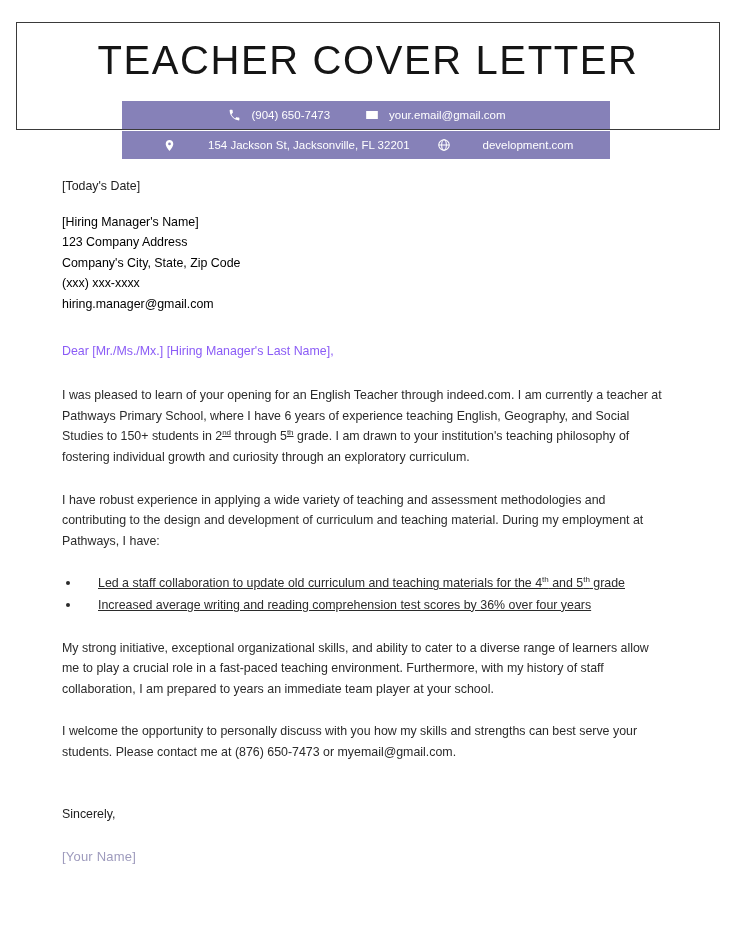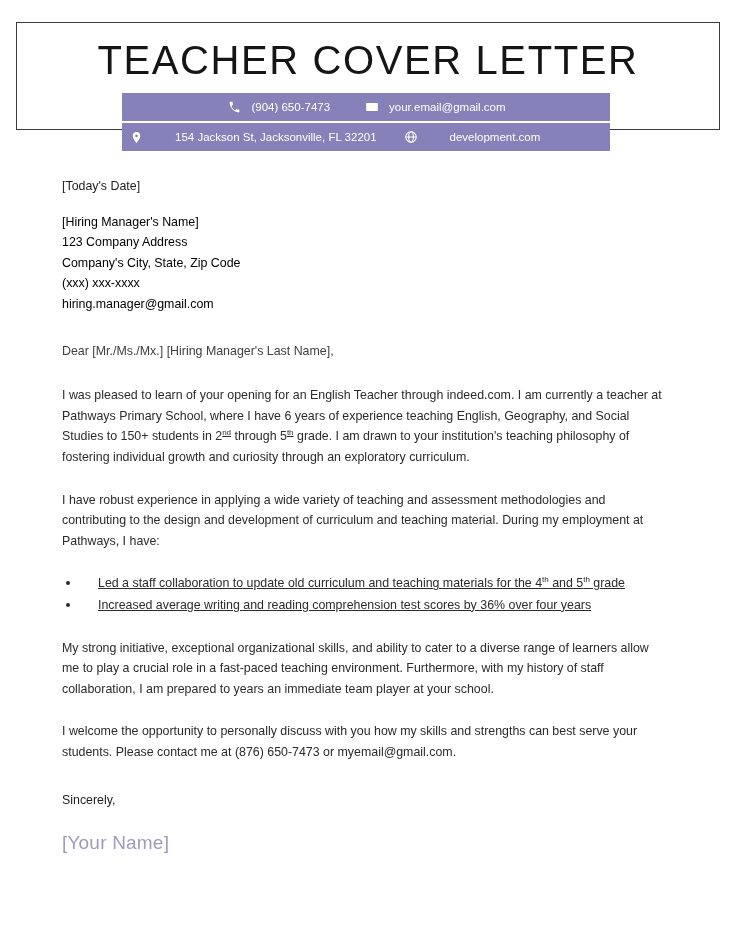--- a/index.html
+++ b/index.html
@@ -51,25 +51,25 @@
     width: 488px;
   }
   .contact-row {
     background: #8681b8;
     height: 28px;
     display: flex;
     align-items: center;
     color: #ffffff;
     font-size: 11.5px;
   }
-  .contact-row.row-top { justify-content: center; }
+  .contact-row.row-top { justify-content: center; margin-top: 8px; }
   .contact-row.row-bottom {
     margin-top: 2px;
     justify-content: flex-start;
-    padding-left: 6px;
+    padding-left: 39px;
     box-sizing: border-box;
   }
   .contact-item {
     display: flex;
     align-items: center;
     white-space: nowrap;
   }
   .contact-item .ico {
     display: inline-flex;
     align-items: center;
@@ -97,21 +97,21 @@
     color: #1d1d1d;
     margin-bottom: 15px;
   }
   .recipient {
     color: #000000;
     margin-bottom: 26px;
   }
   .recipient div { line-height: 20.6px; }
 
   .salutation {
-    color: #404040;
+    color: #8b5cf6;
     margin-bottom: 24px;
   }
   .para {
     color: #2b2b2b;
     margin-bottom: 22px;
     text-align: left;
   }
   .para sup {
     font-size: 8px;
     vertical-align: super;
@@ -140,26 +140,26 @@
     border-radius: 50%;
     background: #2b2b2b;
   }
   .bullets li sup {
     font-size: 8px;
     vertical-align: super;
     line-height: 0;
   }
   .closing {
     color: #1d1d1d;
-    margin-top: 28px;
+    margin-top: 42px;
     margin-bottom: 22px;
   }
   .signature-name {
     color: #9e9bbd;
-    font-size: 19px;
+    font-size: 13px;
     font-weight: 400;
     letter-spacing: 0.2px;
   }
 </style>
 </head>
 <body>
 
 <div class="header-wrap">
   <div class="header-box"></div>
 

